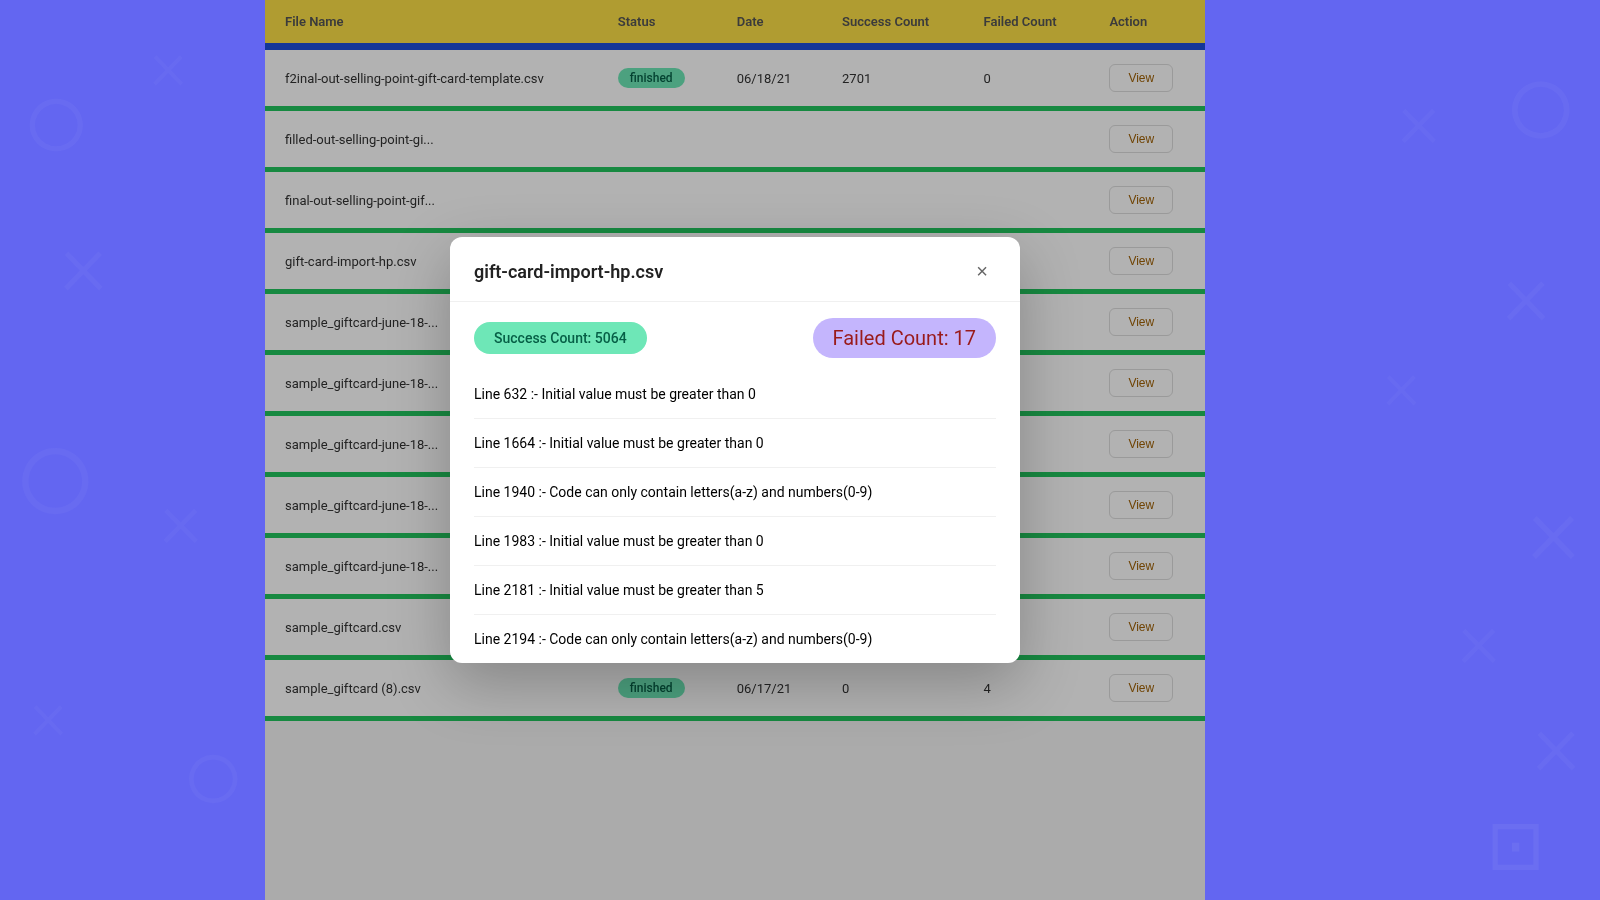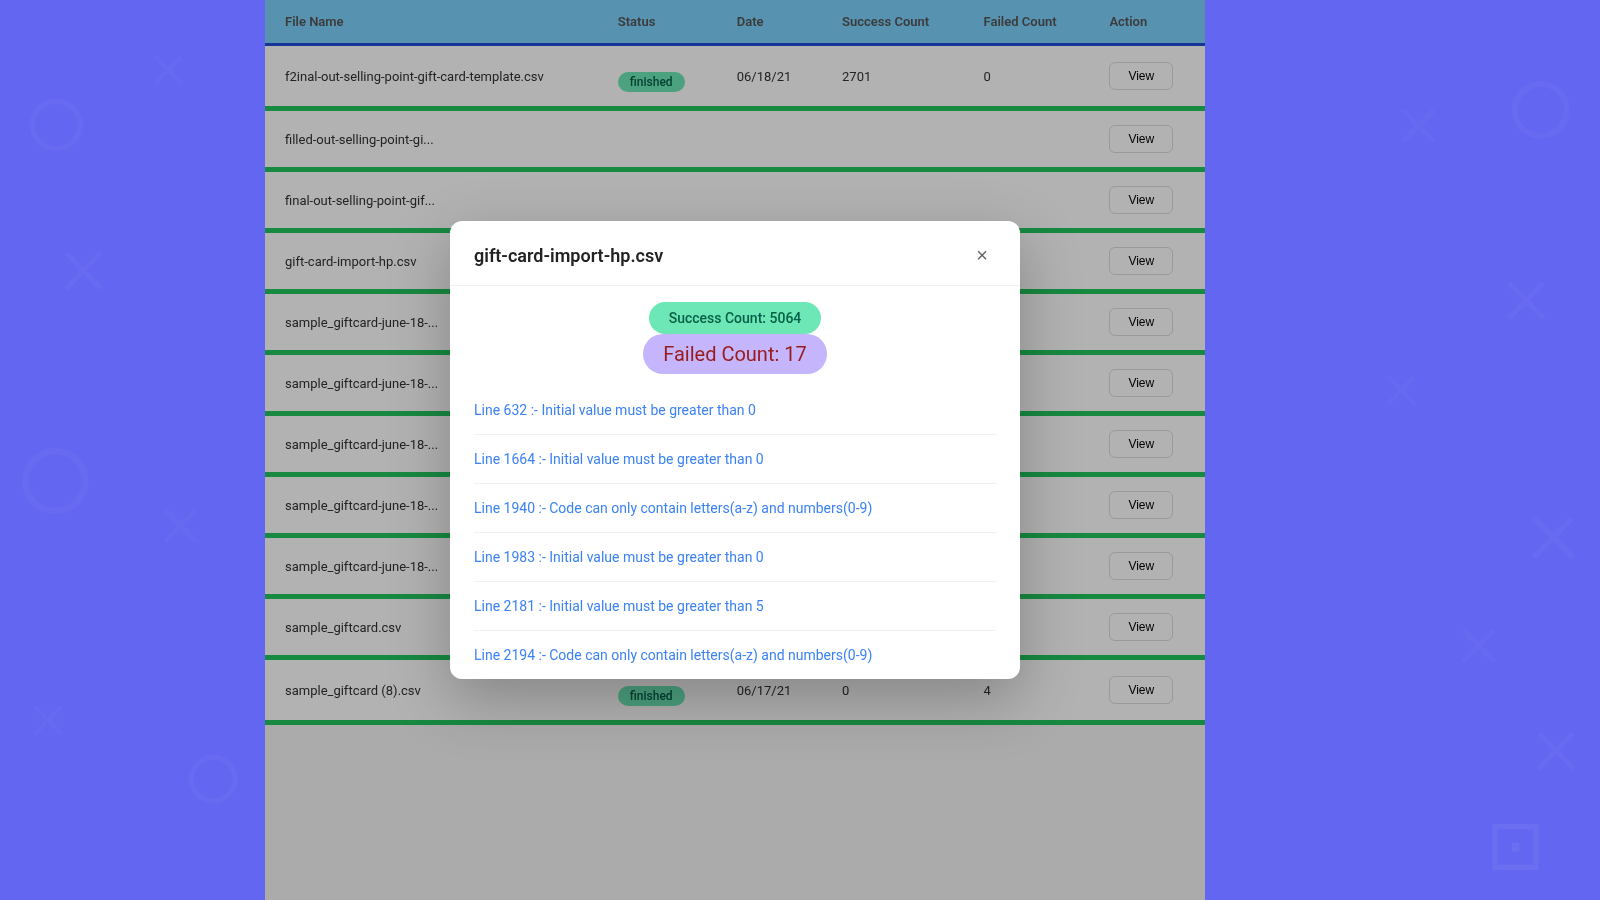--- a/index.html
+++ b/index.html
@@ -46,22 +46,22 @@
       background: #f5f5f5;
     }
 
     table {
       width: 100%;
       border-collapse: collapse;
       background: #fff;
     }
 
     thead tr {
-      background: #7dd3fc;
-      border-bottom: 3px solid #1d4ed8;
+      background: #fde047;
+      border-bottom: 7px solid #1d4ed8;
     }
 
     thead th {
       padding: 14px 20px;
       text-align: left;
       font-size: 13px;
       font-weight: 600;
       color: #555;
     }
 
@@ -79,30 +79,29 @@
     .status-badge {
       display: inline-block;
       padding: 3px 12px;
       border-radius: 20px;
       font-size: 12px;
       font-weight: 500;
     }
     .status-finished {
       background: #6ee7b7;
       color: #065f46;
-      margin-top: 12px;
     }
 
     .btn-view {
       padding: 6px 18px;
       border: 1px solid #ddd;
       background: #fff;
       border-radius: 6px;
       font-size: 12px;
-      color: #000000;
+      color: #a16207;
       cursor: pointer;
     }
 
     
     .modal-overlay {
       position: absolute;
       inset: 0;
       background: rgba(0,0,0,0.3);
       display: flex;
       align-items: center;
@@ -147,21 +146,20 @@
       align-items: center;
       justify-content: center;
       border-radius: 4px;
     }
 
     .modal-counts {
       display: flex;
       align-items: center;
       justify-content: space-between;
       padding: 16px 24px 12px;
-      flex-direction: column;
     }
 
     .count-badge-success {
       display: inline-block;
       padding: 8px 20px;
       border-radius: 24px;
       background: #6ee7b7;
       color: #065f46;
       font-size: 14px;
       font-weight: 500;
@@ -180,21 +178,21 @@
     .modal-body {
       overflow-y: auto;
       flex: 1;
       padding: 0 24px;
     }
 
     .error-line {
       padding: 16px 0;
       border-bottom: 1px solid #f0f0f0;
       font-size: 14px;
-      color: #3b82f6;
+      color: #000000;
     }
     .error-line:last-child {
       border-bottom: none;
     }
 
     
     .modal-body::-webkit-scrollbar {
       width: 6px;
     }
     .modal-body::-webkit-scrollbar-track {

